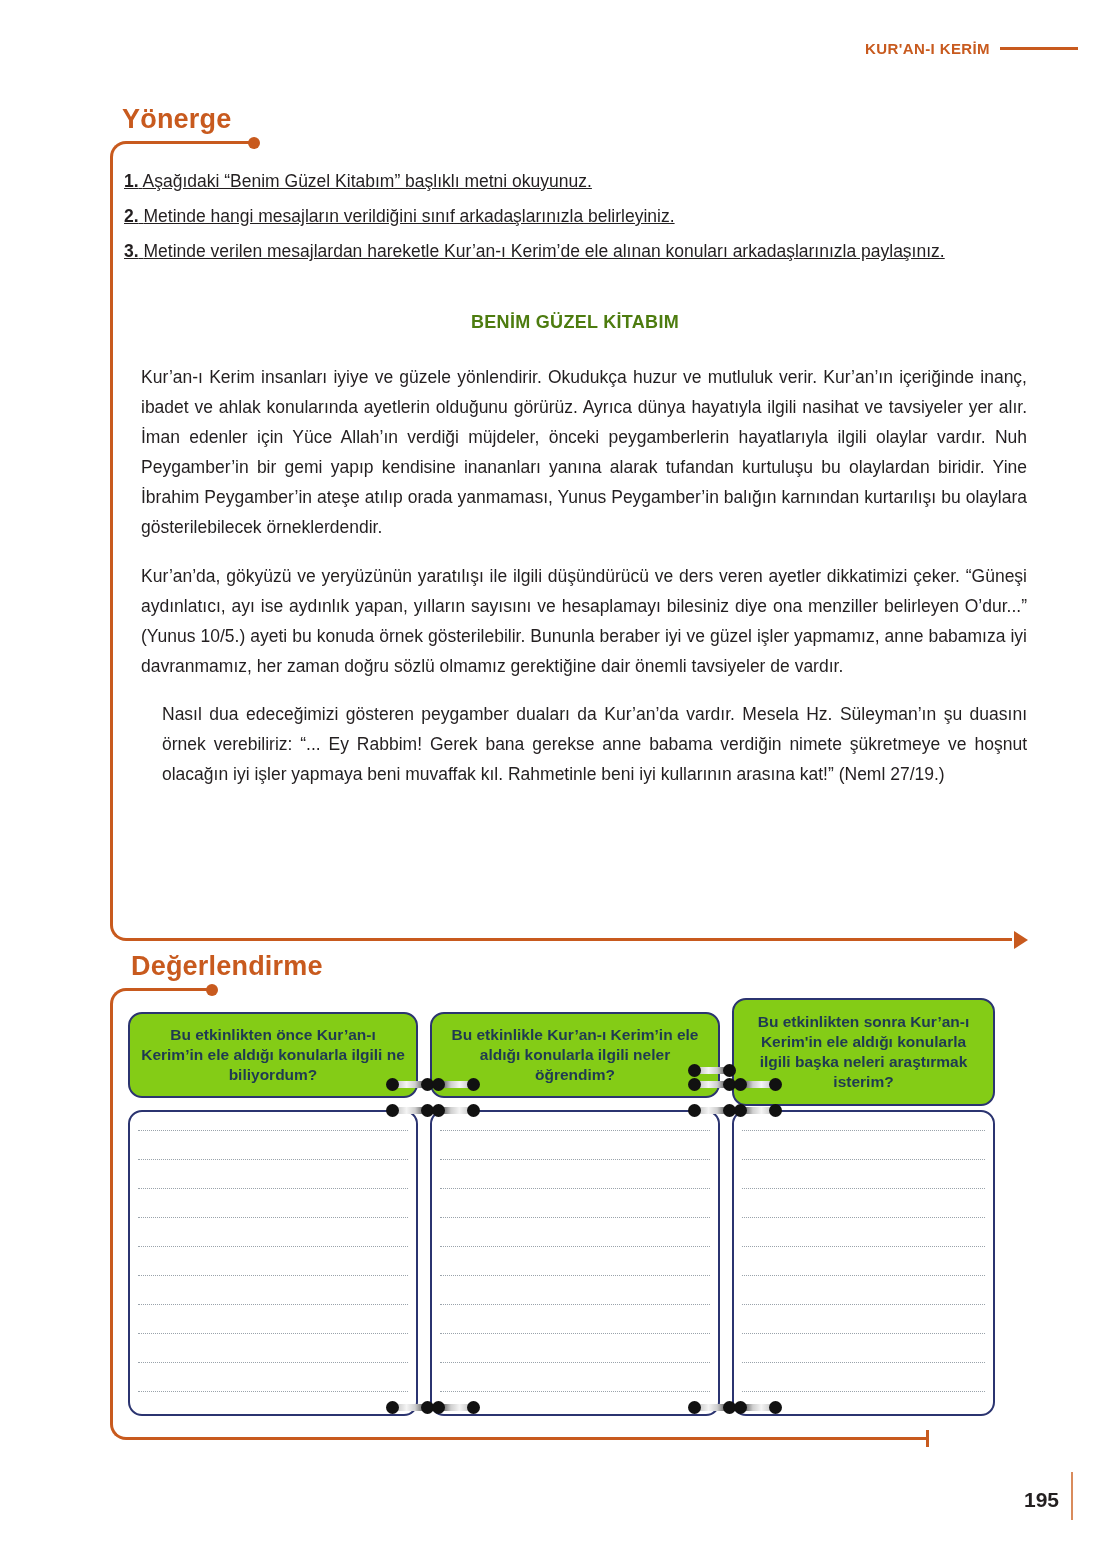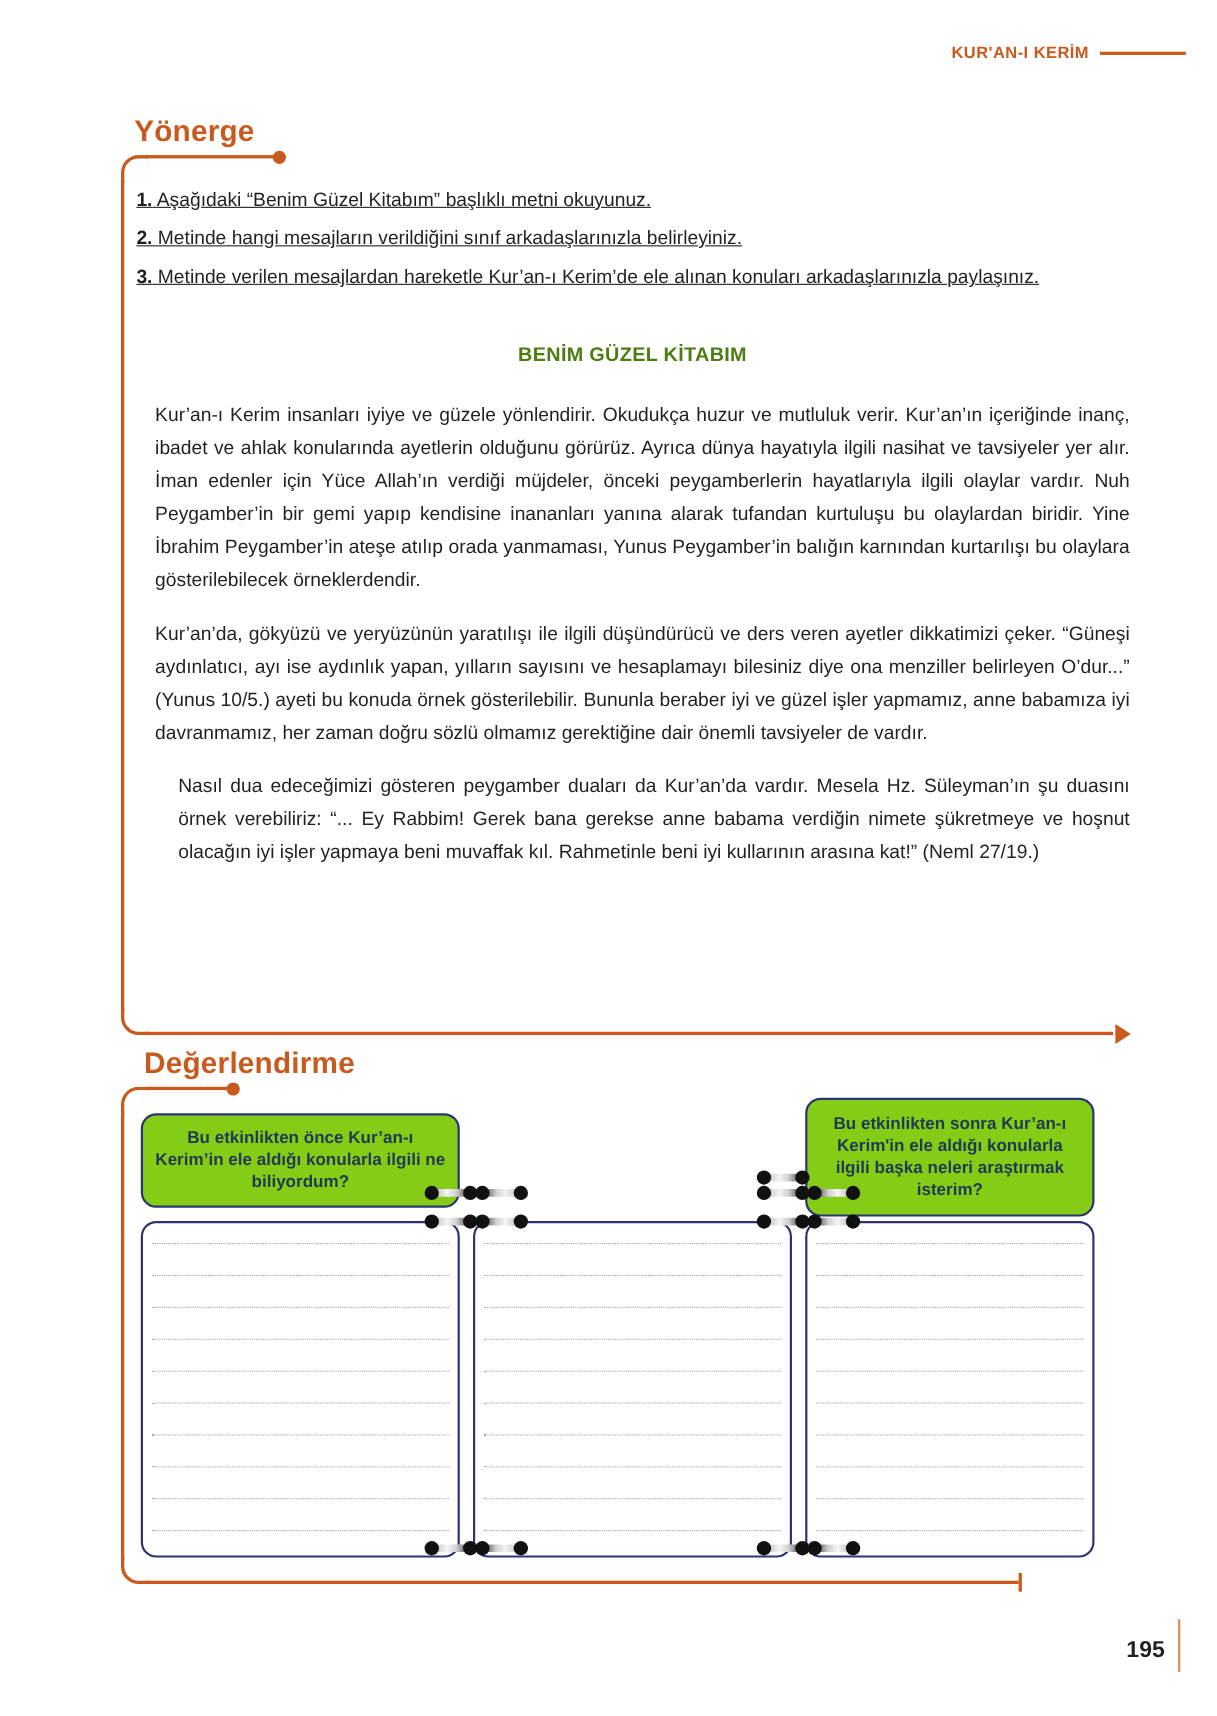--- a/index.html
+++ b/index.html
@@ -360,20 +360,21 @@
         <div class="rule-line"></div>
         <div class="rule-line"></div>
         <div class="rule-line"></div>
         <div class="rule-line"></div>
         <div class="rule-line"></div>
       </div>
     </div>
   </div>
 
   <div class="eval-col c2">
+    <div class="eval-header">Bu etkinlikle Kur’an-ı Kerim’in ele aldığı konularla ilgili neler öğrendim?</div>
     <div class="eval-panel">
       <div class="rules">
         <div class="rule-line"></div>
         <div class="rule-line"></div>
         <div class="rule-line"></div>
         <div class="rule-line"></div>
         <div class="rule-line"></div>
         <div class="rule-line"></div>
         <div class="rule-line"></div>
         <div class="rule-line"></div>

